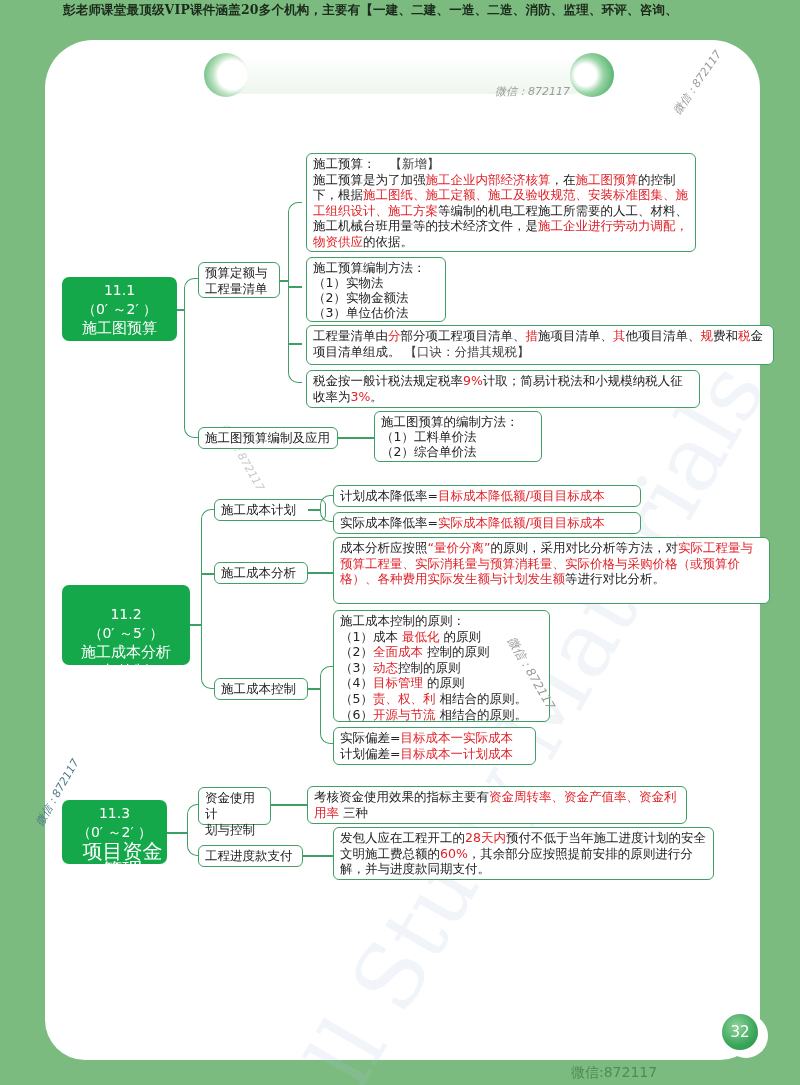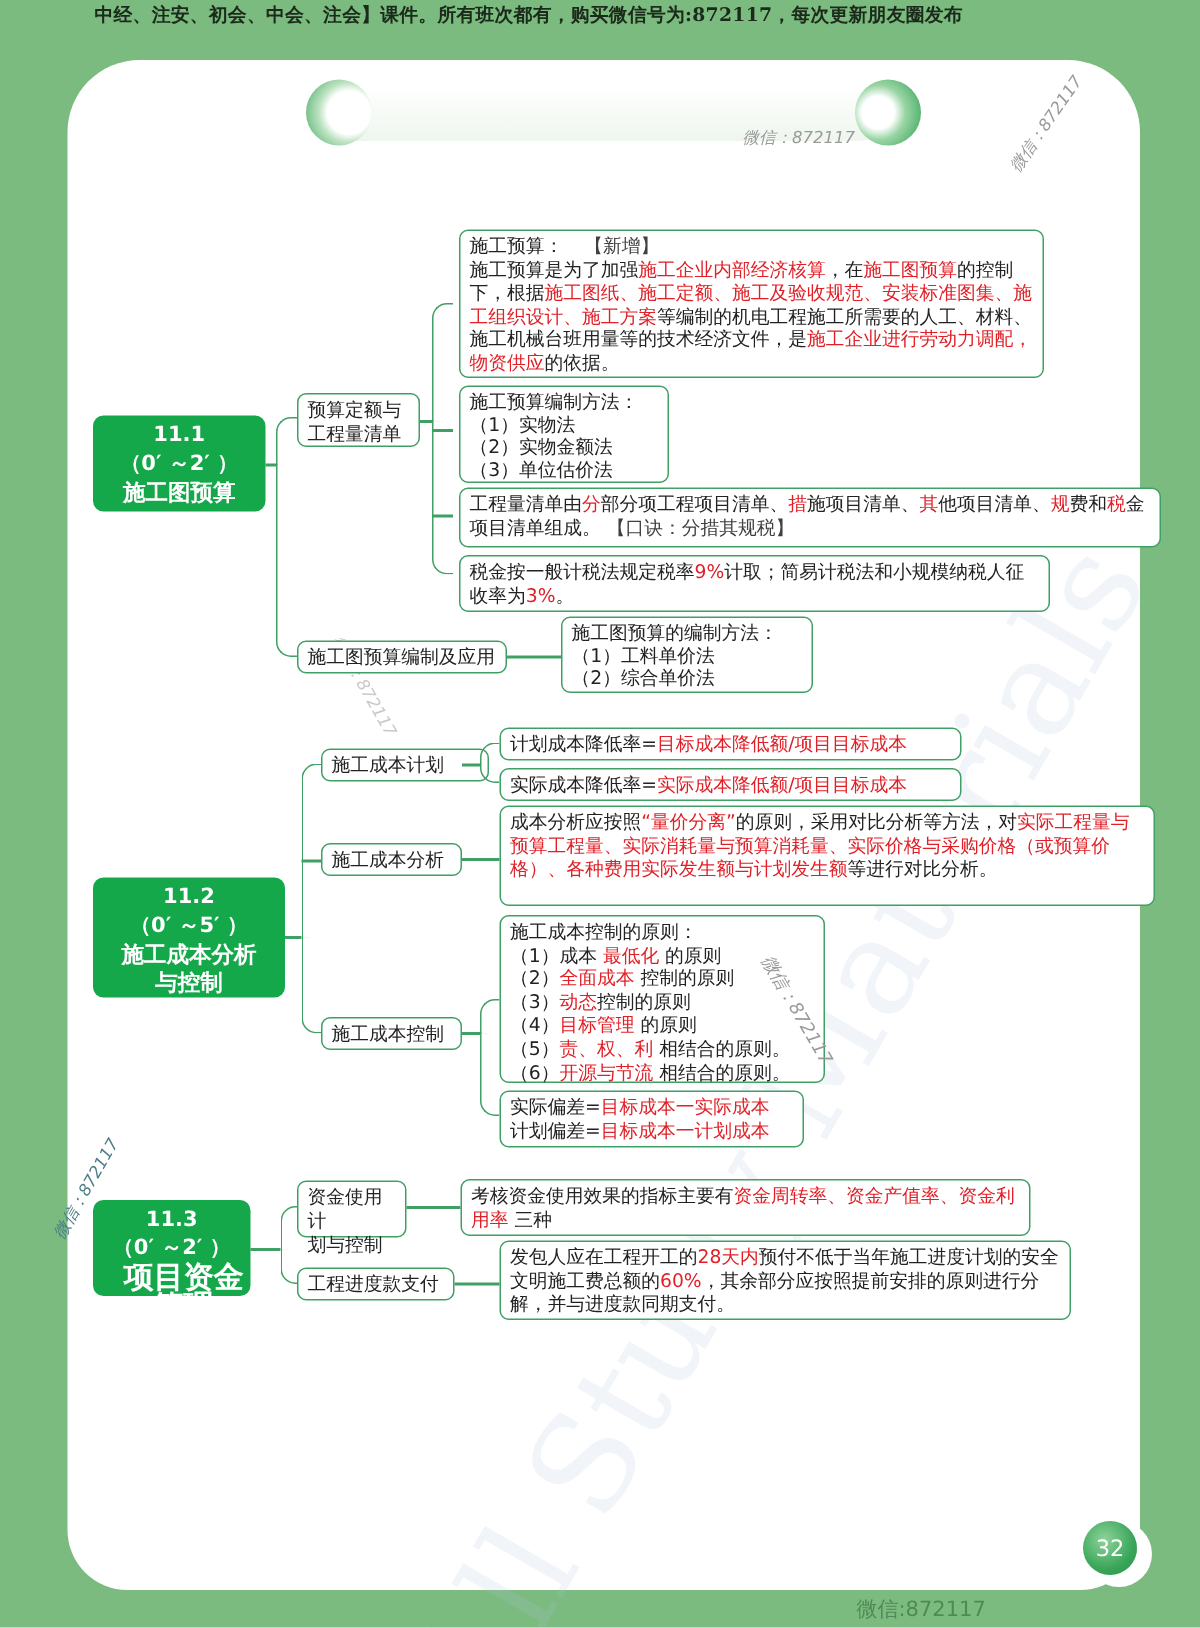--- a/index.html
+++ b/index.html
@@ -54,21 +54,21 @@
     position: absolute; left: 80px; top: 700px; font-size: 90px; color: rgba(180,195,215,0.18);
     transform: rotate(-60deg); font-family: "DejaVu Serif", serif; white-space: nowrap;
   }
 
   .node {
     position: absolute; border: 1.8px solid #3f9f64; border-radius: 6px; background: #fff;
     font-size: 12.5px; line-height: 16px; padding: 2px 6px; color: #222;
   }
   .main-node {
     position: absolute; background: #14a84b; color: #fff; border-radius: 7px;
-    text-align: center; font-size: 14px; line-height: 19px; font-weight: bold;
+    text-align: center; font-size: 14px; line-height: 19px;
   }
   .red { color: #e01f26; }
   .blue { color: #404040; }
   .line { position: absolute; background: #3f9f64; }
   .curve-t { position: absolute; border-left: 1.8px solid #3f9f64; border-top: 1.8px solid #3f9f64; border-top-left-radius: 10px; }
   .curve-b { position: absolute; border-left: 1.8px solid #3f9f64; border-bottom: 1.8px solid #3f9f64; border-bottom-left-radius: 10px; }
 
   .page-num {
     position: absolute; left: 722px; top: 1014px; width: 36px; height: 36px; border-radius: 50%;
     background: radial-gradient(circle at 40% 35%, #8fd39b 0%, #3aa65a 60%, #2b8f48 100%);
@@ -76,21 +76,21 @@
     box-shadow: 6px 4px 0 4px #ffffff;
   }
   .footer-wm {
     position: absolute; left: 571px; top: 1064px; font-size: 14px; color: #4f8a55;
   }
 </style>
 </head>
 <body>
 
 <div class="top-banner">
-  <div>中经、注安、初会、中会、注会】课件。所有班次都有，购买微信号为:872117，每次更新朋友圈发布</div>
+  <div>彭老师课堂最顶级VIP课件涵盖20多个机构，主要有【一建、二建、一造、二造、消防、监理、环评、咨询、</div>
 </div>
 
 <div class="page"></div>
 
 <div class="wm-big">All Study Materials</div>
 
 <div class="title-wrap">
   <div class="title-bar"></div>
   <div class="title-circle-l"></div>
   <div class="title-circle-r"></div>
@@ -144,21 +144,21 @@
 <div class="node" style="left:198px; top:427px; width:140px; height:22px; line-height:16px;">
   <span>施工图预算编制及应用</span>
 </div>
 <div class="line" style="left:338px; top:437px; width:36px; height:1.8px;"></div>
 <div class="node" style="left:374px; top:411px; width:168px; height:51px; line-height:15px;">
   <div>施工图预算的编制方法：</div>
   <div>（1）工料单价法</div>
   <div>（2）综合单价法</div>
 </div>
 
-<div class="main-node" style="left:62px; top:585px; width:128px; height:80px; padding-top:4px;">
+<div class="main-node" style="left:62px; top:585px; width:128px; height:80px; padding-top:20px;">
   <div>11.2</div>
   <div>（0′ ～5′ ）</div>
   <div style="font-size:15px;">施工成本分析</div>
   <div style="font-size:15px;">与控制</div>
 </div>
 <div class="line" style="left:190px; top:624px; width:11px; height:1.8px;"></div>
 <div class="curve-t" style="left:201px; top:509px; width:13px; height:116px;"></div>
 <div class="curve-b" style="left:201px; top:624px; width:13px; height:65px;"></div>
 <div class="line" style="left:201px; top:573px; width:13px; height:1.8px;"></div>
 

